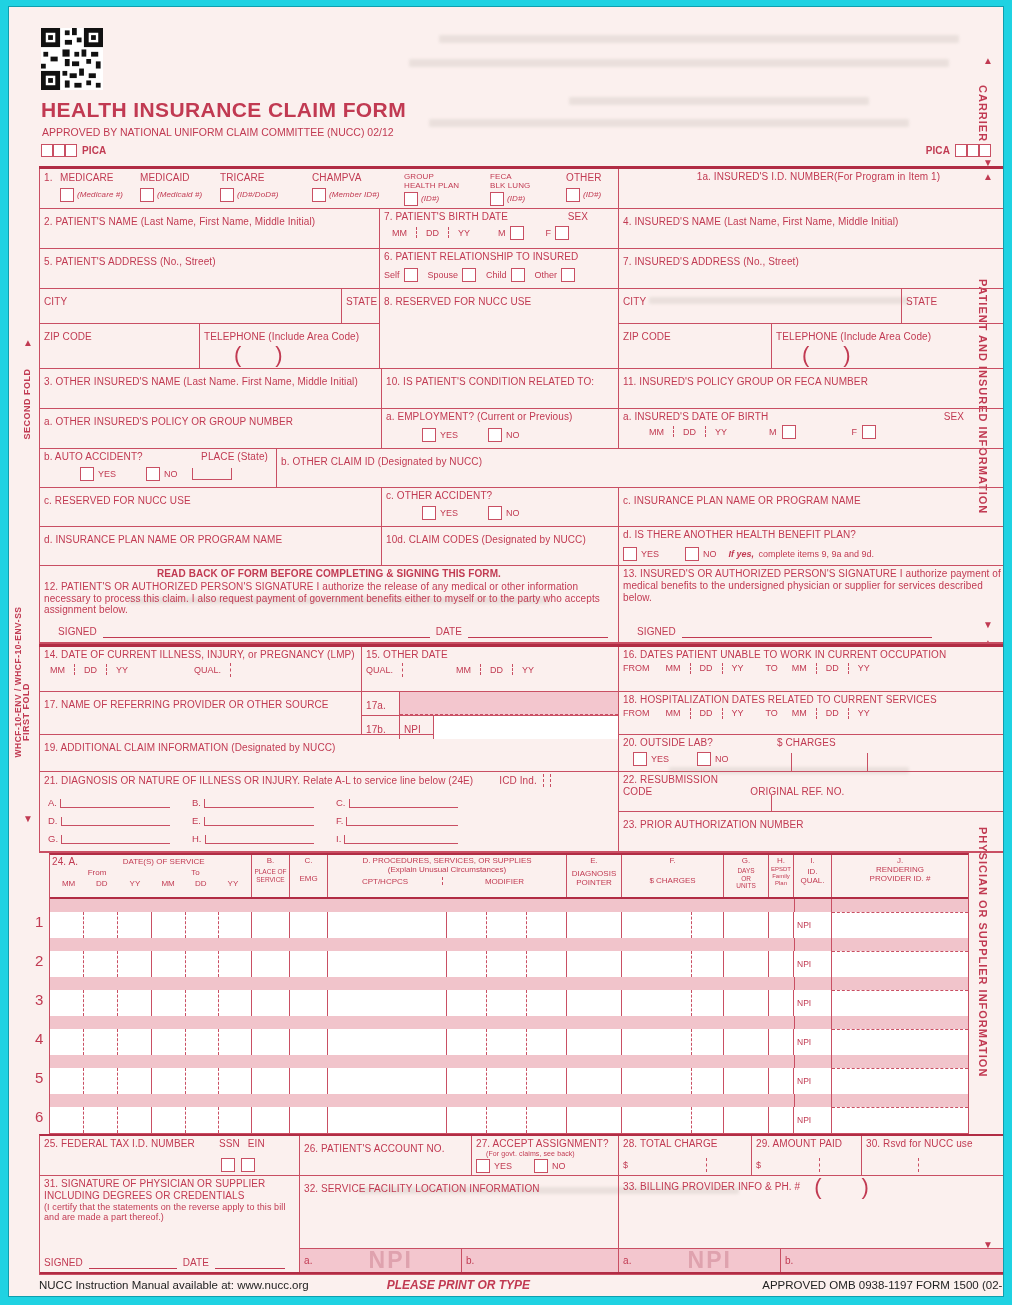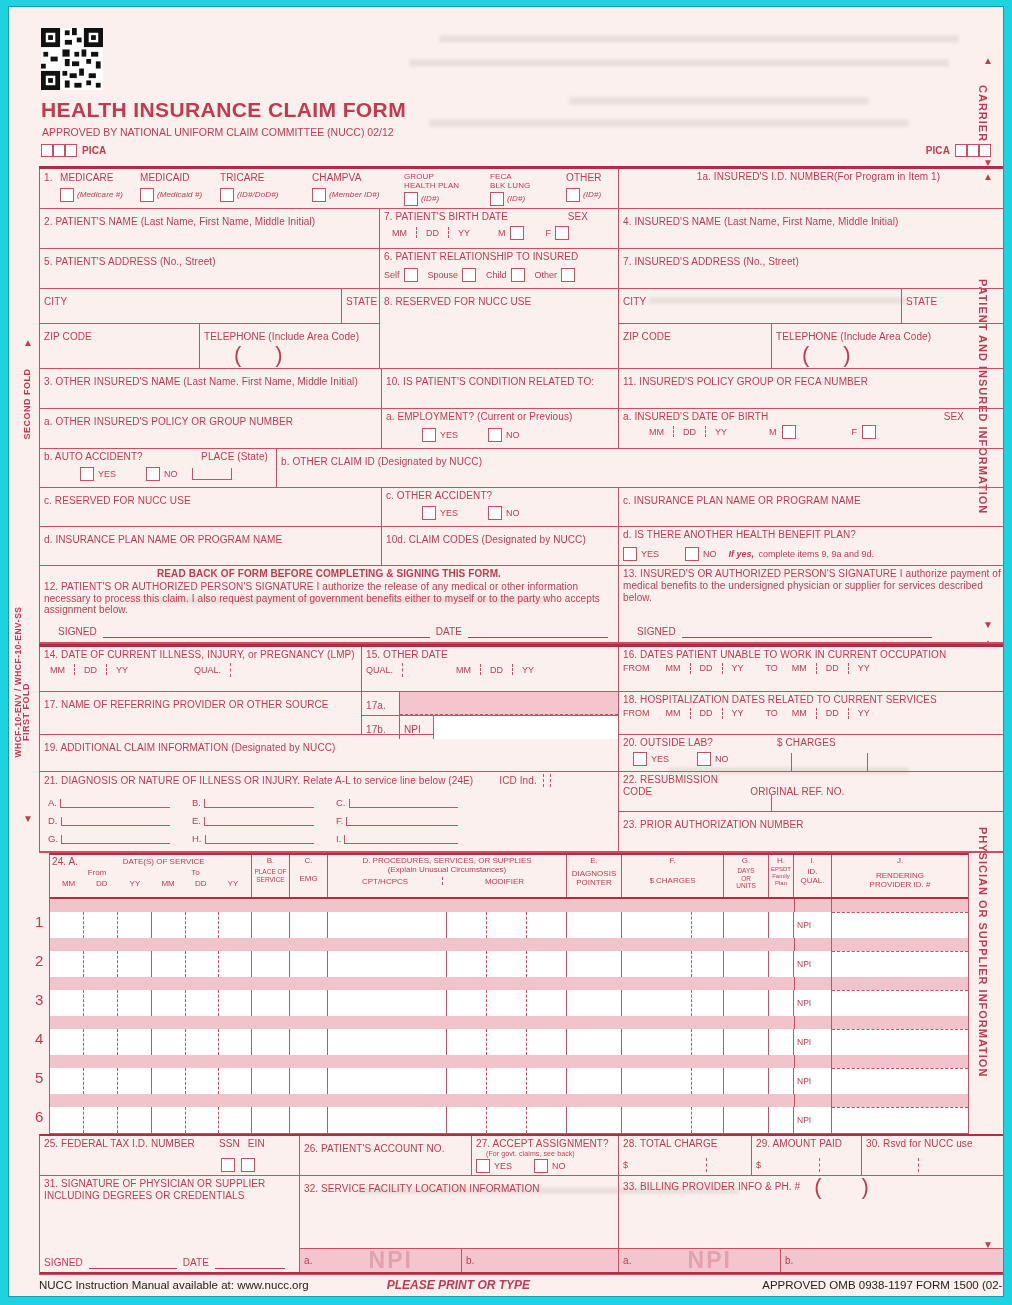--- a/index.html
+++ b/index.html
@@ -596,21 +596,21 @@
             <div style="font-size:6px">Family</div>
             <div style="font-size:6px">Plan</div>
           </div>
         <div class="c thc" style="width:38px">
             <div>I.</div>
             <div style="margin-top:2px">ID.</div>
             <div>QUAL.</div>
           </div>
         <div class="c thc last" style="flex:1">
             <div>J.</div>
-            <div style="margin-top:6px">RENDERING</div>
+            <div style="margin-top:0">RENDERING</div>
             <div>PROVIDER ID. #</div>
           </div>
       </div>
 
       <div class="svc">
         <div class="stripe">
             <i class="sp" style="width:744px"></i>
             <i class="icol"></i>
             <i class="sp" style="flex:1"></i>
           </div>
@@ -840,20 +840,21 @@
           <div class="flx" style="margin-top:8px">
               <span class="ds" style="margin-left:52px;height:14px"></span>
             </div>
         </div>
       </div>
 
       <div class="r" style="height:98px;border-bottom:2px solid var(--tk)">
         <div class="c" style="width:260px">
           <div class="l">31. SIGNATURE OF PHYSICIAN OR SUPPLIER</div>
           <div class="l">INCLUDING DEGREES OR CREDENTIALS</div>
+          <div class="l" style="font-size:9px">(I certify that the statements on the reverse apply to this bill and are made a part thereof.)</div>
           <div class="flx" style="position:absolute;left:4px;right:8px;bottom:3px">
             <span class="l">SIGNED</span>
               <span class="sig" style="max-width:90px"></span>
             <span class="l">DATE</span>
               <span class="sig" style="max-width:70px"></span>
           </div>
         </div>
         <div class="c" style="width:319px;padding-bottom:26px">
           <span class="l">32. SERVICE FACILITY LOCATION INFORMATION</span>
           <div class="strip">

